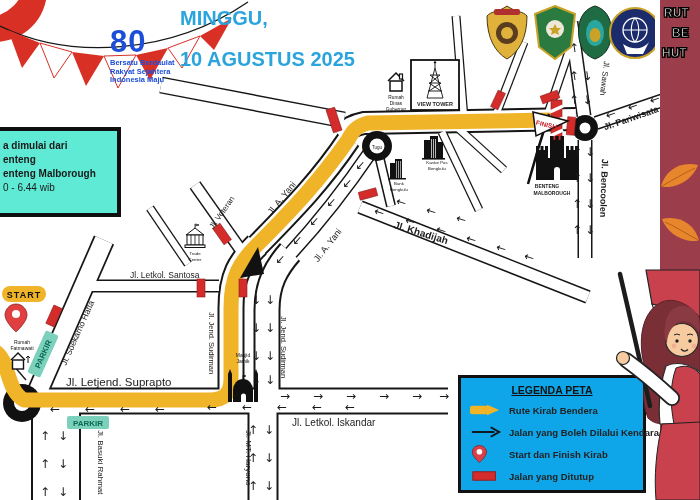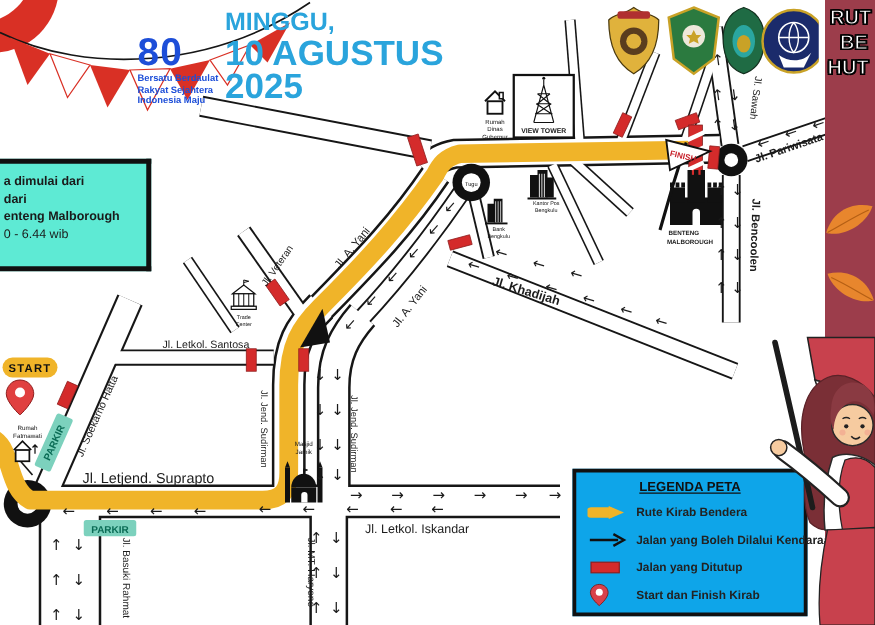--- a/index.html
+++ b/index.html
@@ -14,25 +14,25 @@
   .lblb{fill:#1c1c1c;font-weight:bold;font-family:"Liberation Sans",sans-serif;}
   .tiny{fill:#111;font-family:"Liberation Sans",sans-serif;}
   .arw{fill:#1a1a1a;font-family:"DejaVu Sans",sans-serif;}
   
   .logo80{position:absolute;left:110px;top:2px;z-index:10;color:#1d4ed8;margin-top:24px;}
   .logo80 .num{font-size:31px;font-weight:800;letter-spacing:1px;line-height:32px;}
   .logo80 .tag{font-size:7.5px;font-weight:bold;line-height:8.5px;margin-top:1px;}
   .dateblock{position:absolute;left:180px;top:6px;width:220px;text-align:left;z-index:10;
              color:#2AA4DC;font-weight:bold;}
   .dateblock .d1{font-size:20px;line-height:24px;}
-  .dateblock .d2{font-size:28px;line-height:26px;}
+  .dateblock .d2{font-size:20px;line-height:26px;margin-top:16px;}
   #logos{position:absolute;left:485px;top:4px;z-index:10;}
   
   #band{position:absolute;left:660px;top:0;width:40px;height:500px;background:#9C3D4B;z-index:8;overflow:hidden;}
-  #band .bt{position:absolute;color:#fff;font-weight:900;font-size:16px;
+  #band .bt{position:absolute;color:#fff;font-weight:900;font-size:12px;
             -webkit-text-stroke:1px #000;
             text-shadow:1px 1px 0 #000,-1px 1px 0 #000,1px -1px 0 #000,-1px -1px 0 #000;}
   #band svg{position:absolute;left:-2px;}
   
   #infobox{position:absolute;left:0;top:127px;width:112px;height:74px;background:#5eead4;
            border:4px solid #101010;border-left:none;z-index:7;padding:8px 2px 0 3px;box-sizing:content-box;}
   #infobox .l{font-size:10px;font-weight:bold;color:#1a1a1a;line-height:14px;white-space:nowrap;}
   #infobox .l.normal{font-weight:normal;}
   
   #legend{position:absolute;left:458px;top:375px;width:182px;height:112px;background:#0ea5e9;
@@ -401,21 +401,21 @@
     <svg style="top:334px;" width="44" height="38" viewBox="0 0 44 38">
       <path d="M3,28 C8,12 22,3 40,7 C36,19 23,28 11,29 C7,29 4,29 3,28 Z" fill="#E8862D"></path>
     </svg>
     <svg style="top:440px;transform:scaleX(-1);" width="44" height="38" viewBox="0 0 44 38">
       <path d="M3,28 C8,12 22,3 40,7 C36,19 23,28 11,29 C7,29 4,29 3,28 Z" fill="#E8862D"></path>
     </svg>
   </div>
 
   <div id="infobox">
     <div class="l">a dimulai dari</div>
-    <div class="l">dari</div>
+    <div class="l">enteng</div>
     <div class="l">enteng Malborough</div>
     <div class="l normal">0 - 6.44 wib</div>
   </div>
 
   <div id="legend">
     <div class="title">LEGENDA PETA</div>
     <div class="row">
       <span class="ic">
         <svg width="32" height="14" viewBox="0 0 34 14">
           <path d="M3,7 H19" stroke="#F0B429" stroke-width="9" stroke-linecap="round"></path>
@@ -428,34 +428,34 @@
       <span class="ic">
         <svg width="32" height="14" viewBox="0 0 34 14">
           <path d="M2,7 H26" stroke="#111" stroke-width="2"></path>
           <path d="M22,2 L31,7 L22,12" fill="none" stroke="#111" stroke-width="2"></path>
         </svg>
       </span>
       <span class="txt">Jalan yang Boleh Dilalui Kendaraan</span>
     </div>
     <div class="row">
       <span class="ic">
-        <svg width="32" height="14" viewBox="0 0 34 14">
-          <rect x="3" y="2.5" width="24" height="9" fill="#D42B2B" stroke="#8f1d1d" stroke-width="1"></rect>
-        </svg>
-      </span>
-      <span class="txt">Jalan yang Ditutup</span>
-    </div>
-    <div class="row">
-      <span class="ic">
         <svg width="32" height="20" viewBox="0 0 34 20">
           <path d="M10,1 C5.5,1 2.5,4.4 2.5,8 C2.5,13 10,19 10,19 C10,19 17.5,13 17.5,8 C17.5,4.4 14.5,1 10,1 Z" fill="#D8404A" stroke="#7a1f1f" stroke-width="0.8"></path>
           <circle cx="10" cy="7.6" r="3" fill="#fff"></circle>
         </svg>
       </span>
       <span class="txt">Start dan Finish Kirab</span>
+    </div>
+    <div class="row">
+      <span class="ic">
+        <svg width="32" height="14" viewBox="0 0 34 14">
+          <rect x="3" y="2.5" width="24" height="9" fill="#D42B2B" stroke="#8f1d1d" stroke-width="1"></rect>
+        </svg>
+      </span>
+      <span class="txt">Jalan yang Ditutup</span>
     </div>
   </div>
 
   <svg id="mascot" width="102" height="238" viewBox="0 0 102 238">
     <polygon points="48,8 102,8 102,56 54,42" fill="#C8414D" stroke="#222" stroke-width="1.2"></polygon>
     <polygon points="54,42 102,56 102,72 58,54" fill="#fff" stroke="#222" stroke-width="1.2"></polygon>
     <path d="M64,40 C46,48 40,72 45,98 C48,118 42,138 50,156 C60,166 76,162 80,150 L102,152 L102,56 C92,42 76,35 64,40 Z" fill="#7A2F36" stroke="#5a2228" stroke-width="1"></path>
     <circle cx="84" cy="78" r="16.5" fill="#F6CBA0" stroke="#2a2a2a" stroke-width="1.2"></circle>
     <path d="M67,64 C68,48 80,40 93,46 C100,50 103,60 101,70 C94,58 84,56 77,63 C72,67 69,74 69,82 C66,77 66,70 67,64 Z" fill="#8A3A42"></path>
     <circle cx="79" cy="79" r="1.7" fill="#222"></circle>

